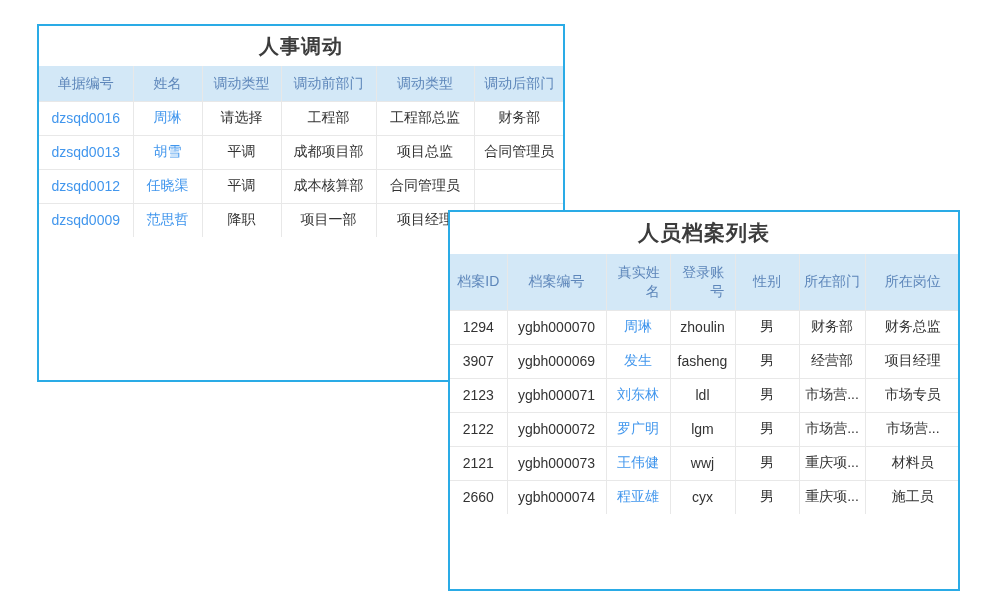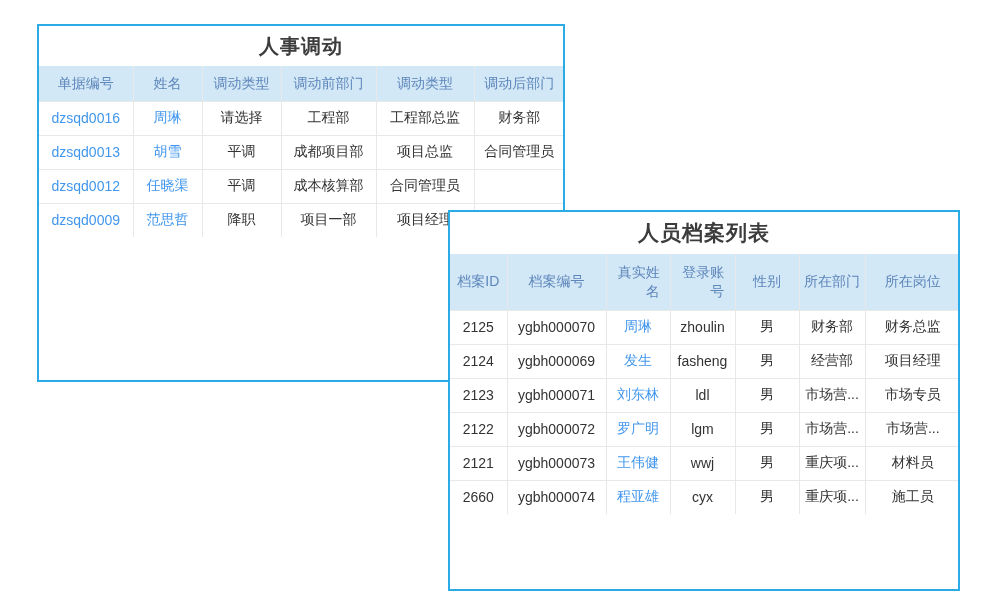--- a/index.html
+++ b/index.html
@@ -176,30 +176,30 @@
           <th>
             <div>所在部门</div>
           </th>
           <th>
             <div>所在岗位</div>
           </th>
         </tr>
       </thead>
     <tbody>
         <tr>
-          <td>2125</td>
+          <td>1294</td>
           <td>ygbh000070</td>
           <td class="link">周琳</td>
           <td>zhoulin</td>
           <td>男</td>
           <td>财务部</td>
           <td>财务总监</td>
         </tr>
         <tr>
-          <td>2124</td>
+          <td>3907</td>
           <td>ygbh000069</td>
           <td class="link">发生</td>
           <td>fasheng</td>
           <td>男</td>
           <td>经营部</td>
           <td>项目经理</td>
         </tr>
         <tr>
           <td>2123</td>
           <td>ygbh000071</td>

